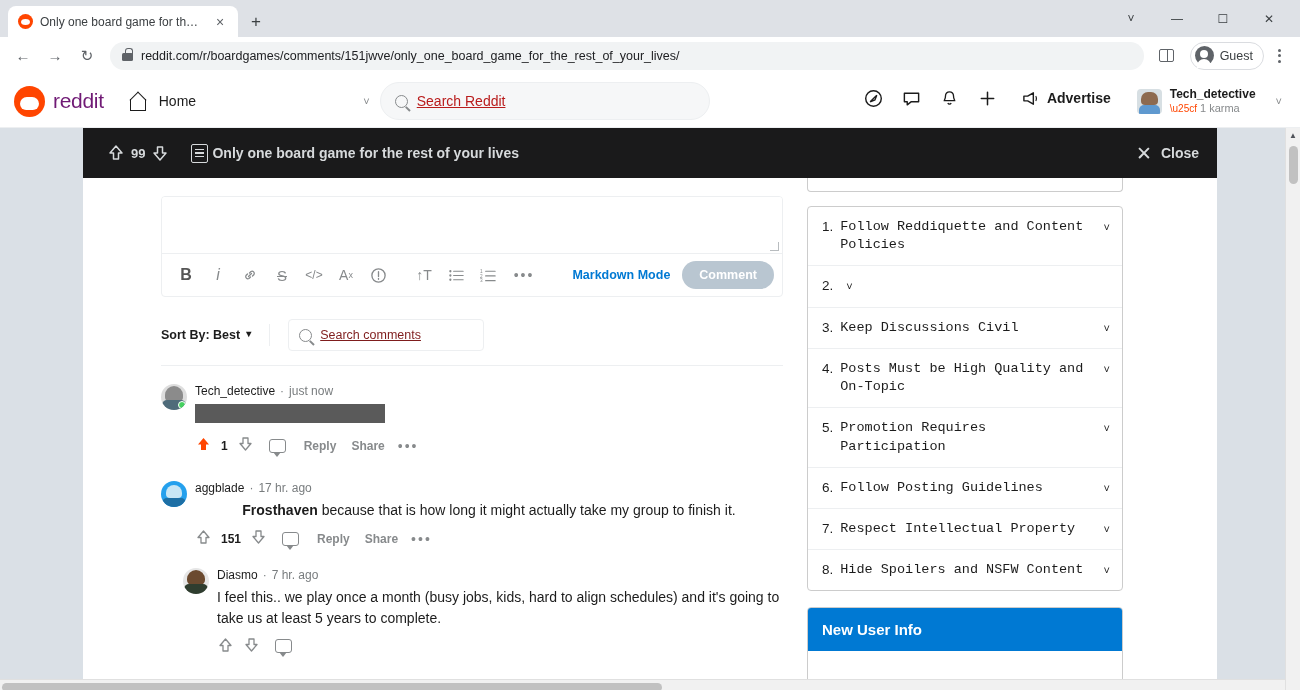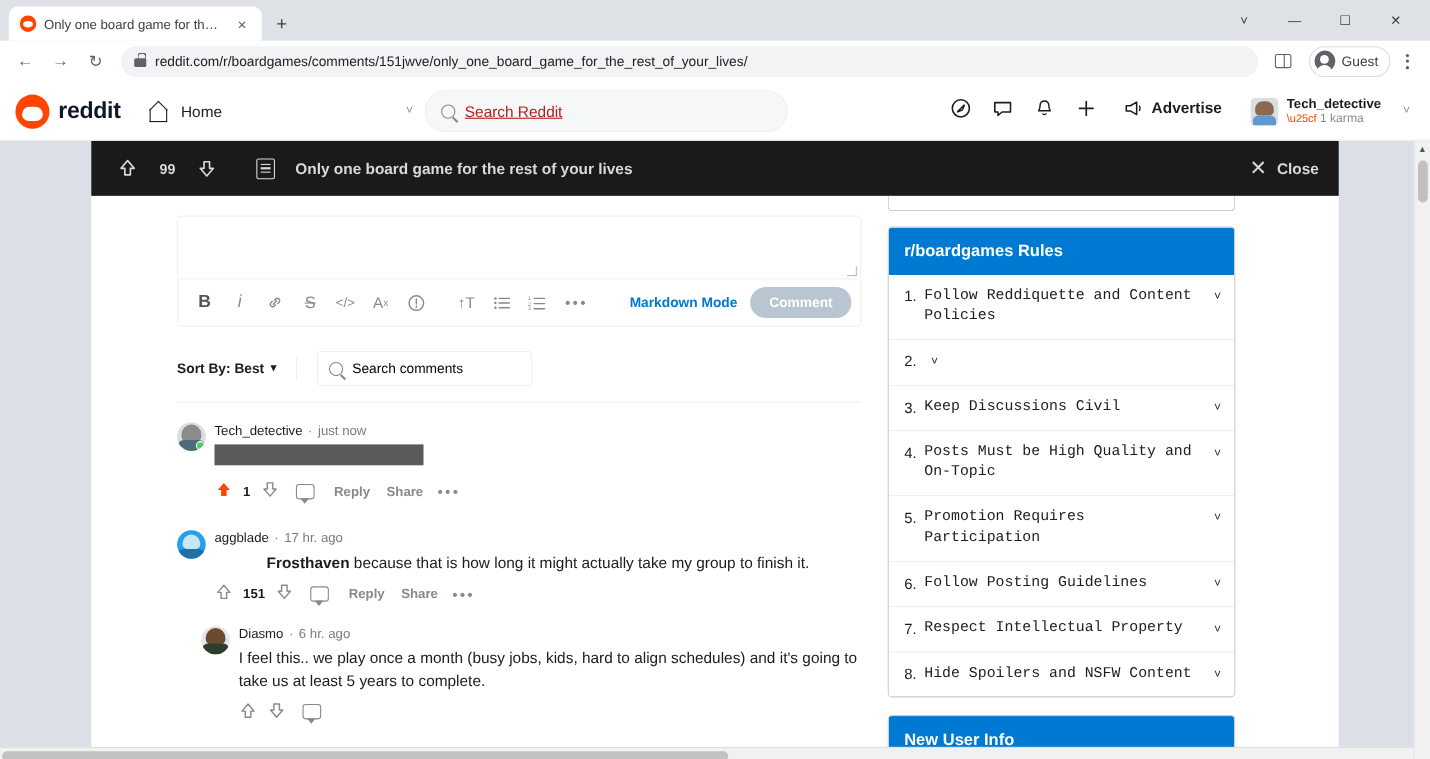--- a/index.html
+++ b/index.html
@@ -129,21 +129,21 @@
   }
   .reddit-logo { display: flex; align-items: center; gap: 8px; margin-right: 16px; }
   .logo-mark {
     width: 31px; height: 31px; border-radius: 50%; background: #ff4500;
     position: relative; flex: none;
   }
   .logo-mark::after {
     content: ""; position: absolute; left: 6px; top: 11px;
     width: 19px; height: 13px; background: #fff; border-radius: 10px 10px 9px 9px;
   }
-  .logo-text { font-size: 21px; font-weight: bold; color: #0f172a; letter-spacing: -0.3px; }
+  .logo-text { font-size: 21px; font-weight: normal; color: #701a75; letter-spacing: -0.3px; }
   .home-select {
     display: flex; align-items: center; gap: 9px;
     width: 260px; height: 36px; padding: 0 10px;
     border-radius: 4px; font-size: 14px; color: #1c1c1c;
   }
   .home-select .chev { margin-left: auto; color: #878a8c; font-size: 11px; }
   .house-icon { width: 20px; height: 19px; position: relative; flex: none; }
   .house-icon::before {
     content: ""; position: absolute; left: 0; top: 7px;
     width: 14px; height: 11px; border: 1.6px solid #1c1c1c; border-top: none;
@@ -198,21 +198,21 @@
   .user-meta { display: flex; flex-direction: column; gap: 1px; line-height: 1.1; }
   .user-name { font-size: 12px; font-weight: bold; color: #1c1c1c; }
   .user-karma { font-size: 11px; color: #878a8c; display: flex; align-items: center; gap: 3px; }
   .karma-dot { color: #ff4500; font-size: 10px; }
 
   
   .stage { position: relative; height: 565px; background: #dae0e6; overflow: hidden; }
   .overlay-bar {
     position: absolute; left: 83px; right: 83px; top: 0; height: 50px;
     background: #1a1a1b; display: flex; align-items: center;
-    padding: 0 18px 0 22px; gap: 18px; z-index: 5;
+    padding: 0 18px 0 22px; gap: 4px; z-index: 5;
   }
   .ov-arrow {
     width: 22px; height: 24px; display: flex; align-items: center; justify-content: center;
     color: #d7dadc;
   }
   .ov-score { font-size: 13px; font-weight: bold; color: #d7dadc; }
   .ov-post-icon {
     width: 17px; height: 19px; border: 1.6px solid #d7dadc; border-radius: 2px;
     display: flex; flex-direction: column; justify-content: center; gap: 2px;
     padding: 0 3px; margin-left: 16px;
@@ -271,21 +271,21 @@
     display: flex; align-items: flex-start; gap: 6px; font-size: 12.5px;
     font-weight: bold; color: #1c1c1c;
   }
   .sort-by .chev { color: #1c1c1c; font-size: 10px; }
   .vsep { width: 1px; height: 22px; background: #edeff1; }
   .search-comments {
     width: 196px; height: 32px; border: 1px solid #edeff1; border-radius: 4px;
     display: flex; align-items: center; gap: 8px; padding: 0 10px;
   }
   .search-comments .mag { border-color: #878a8c; }
-  .sc-text { font-size: 12.5px; color: #000000; }
+  .sc-text { font-size: 12.5px; color: #7f1d1d; text-decoration: underline; }
 
   
   .comment { display: flex; gap: 8px; margin-top: 18px; }
   .comment.indent { margin-left: 22px; }
   .cav {
     width: 26px; height: 26px; border-radius: 50%; flex: none;
     position: relative; overflow: hidden;
   }
   .cav.a1 { background: #ddd; }
   .cav.a1::before {
@@ -640,21 +640,21 @@
           </div>
         </div>
       </div>
 
       <div class="comment indent" style="margin-top:20px;">
         <div class="cav a3"></div>
         <div class="cbody">
           <div class="cmeta">
             <span class="cauthor">Diasmo</span>
             <span>·</span>
-            <span>6 hr. ago</span>
+            <span>7 hr. ago</span>
           </div>
           <div class="ctext" style="max-width:620px;">I feel this.. we play once a month (busy jobs, kids, hard to align schedules) and it's going to take us at least 5 years to complete.</div>
           <div class="cactions">
             <span class="act-arrow">
               <svg width="15" height="16" viewBox="0 0 15 16">
                   <path d="M7.5 2l5.5 6.5H10V14H5V8.5H2z" fill="none" stroke="#878a8c" stroke-width="1.3" stroke-linejoin="round"></path>
                 </svg>
             </span>
             <span class="act-arrow">
               <svg width="15" height="16" viewBox="0 0 15 16">
@@ -667,21 +667,20 @@
           </div>
         </div>
       </div>
 
     </div>
 
     <div class="side-col">
       <div class="stub-card"></div>
 
       <div class="card">
-        <div class="card-head">r/boardgames Rules</div>
 
         <div class="rule-row">
           <span class="rule-num">1.</span>
           <span class="rule-text">Follow Reddiquette and Content Policies</span>
           <span class="rule-chev">˅</span>
         </div>
         <div class="rule-row">
           <span class="rule-num">2.</span>
           <span class="rule-chev">˅</span>
         </div>

